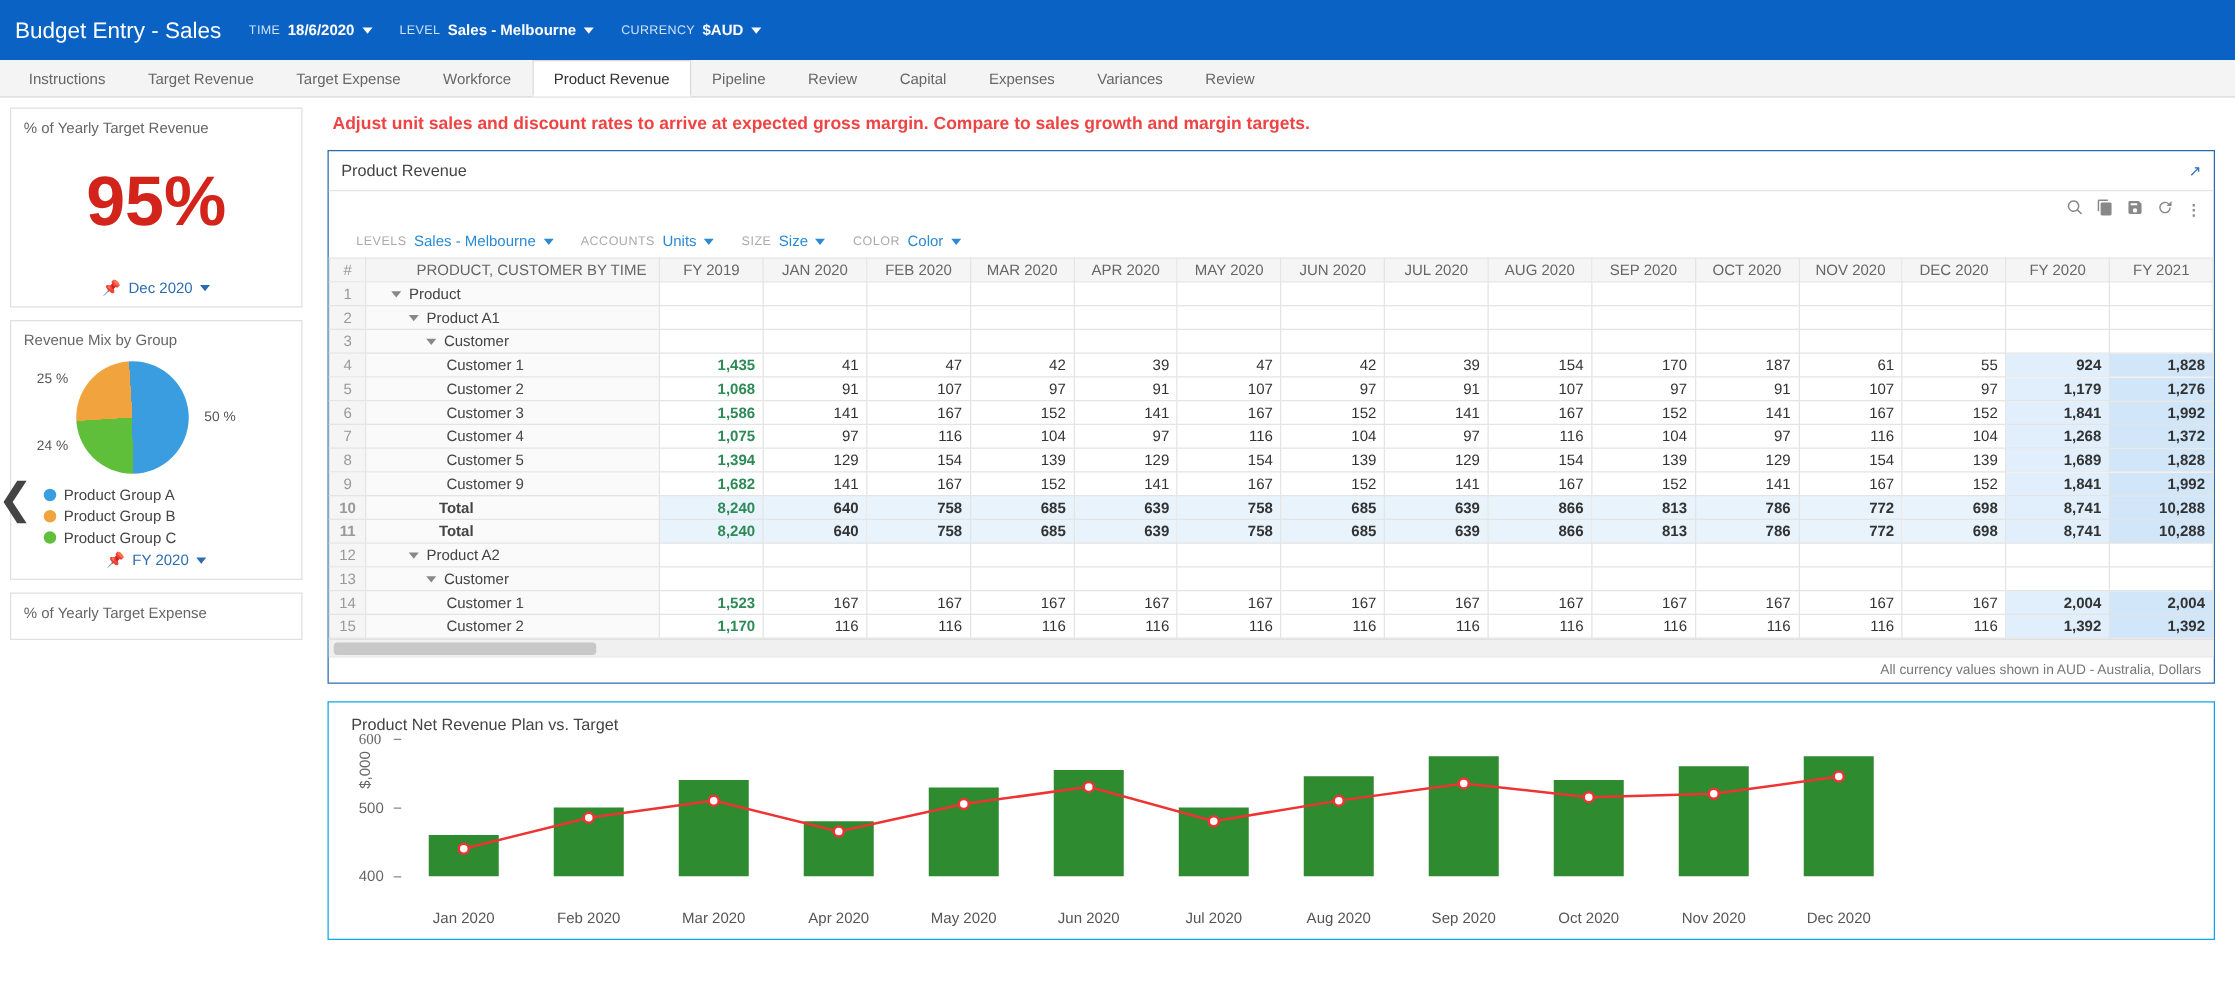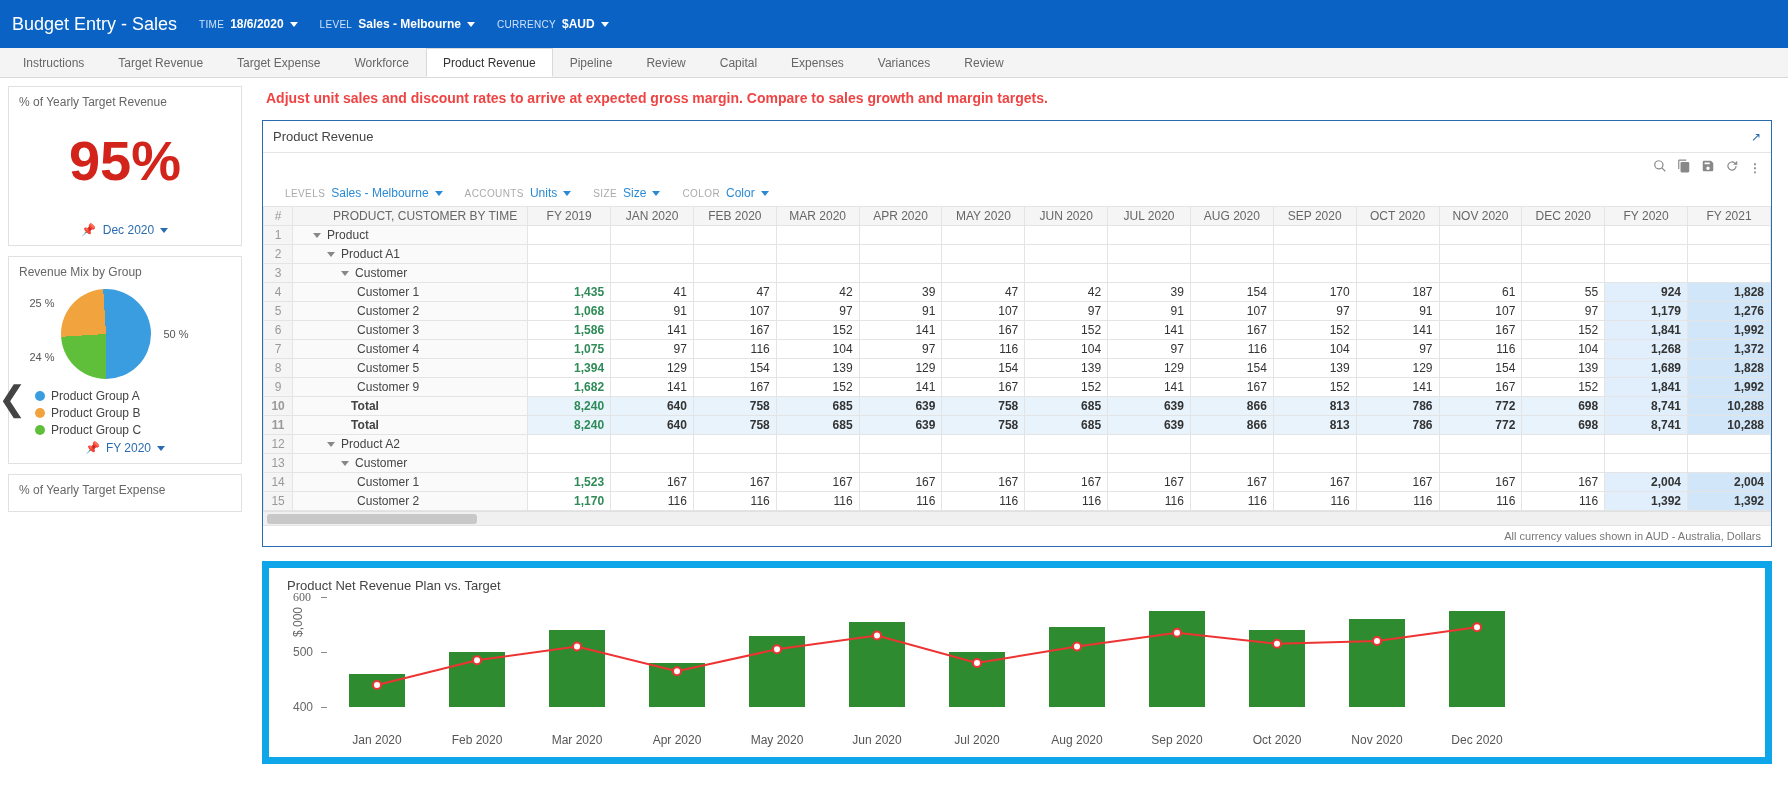--- a/index.html
+++ b/index.html
@@ -73,21 +73,21 @@
 .prod-row td.lbl{padding-left:34px;margin-top:36px;}
 .cust-row td.lbl{padding-left:48px;}
 .data-row td.lbl{padding-left:64px;}
 .tot-row  td.lbl{padding-left:58px;}
 .caret{display:inline-block;width:0;height:0;border-left:4px solid transparent;border-right:4px solid transparent;border-top:5px solid #888;margin-right:6px;vertical-align:middle;}
 .grid-foot{text-align:right;font-size:11px;color:#777;padding:4px 10px;border-top:1px solid #e5e5e5;}
 .hscroll{height:14px;background:#f0f0f0;border-top:1px solid #e0e0e0;position:relative;}
 .hscroll .thumb{position:absolute;left:4px;top:2px;height:10px;width:210px;background:#c8c8c8;border-radius:3px;}
 
 
-.chart-card{border:7px solid #0ea5e9;margin-top:14px;padding:10px 18px;}
+.chart-card{border:1px solid #0ea5e9;margin-top:14px;padding:10px 18px;}
 .chart-title{font-size:13px;color:#444;margin-bottom:4px;}
 .chart-area{position:relative;height:150px;margin-left:40px;margin-right:10px;}
 .ylab{position:absolute;left:-36px;top:40px;transform:rotate(-90deg);transform-origin:left top;font-size:12px;color:#666;}
 .ytick{position:absolute;left:-34px;font-size:12px;color:#666;}
 .tickmark{position:absolute;width:6px;border-top:1px solid #888;left:-6px;}
 .bars{position:absolute;left:0;right:0;bottom:20px;top:0;}
 .bar{position:absolute;bottom:0;width:56px;background:#2f8b2f;}
 .xlabel{position:absolute;bottom:0;font-size:12px;color:#555;text-align:center;}
 svg.line{position:absolute;left:0;top:0;}
 .pt{fill:#fff;stroke:#e33;stroke-width:2;}

